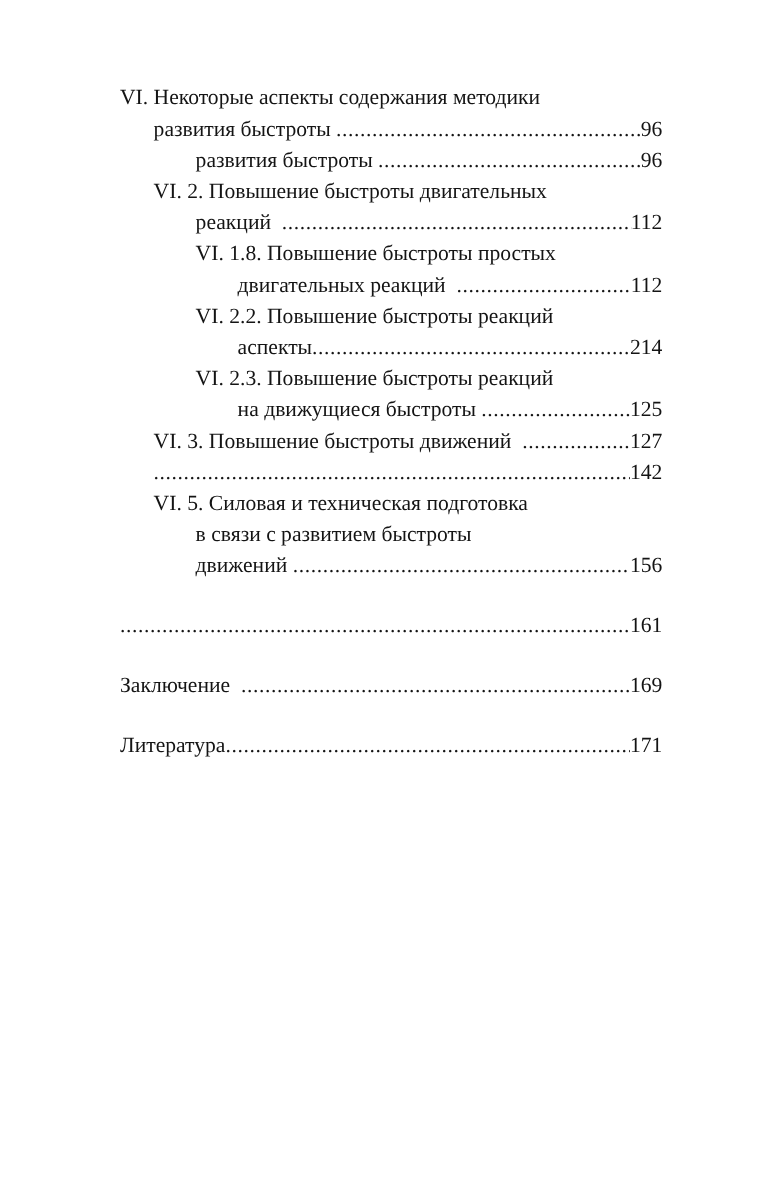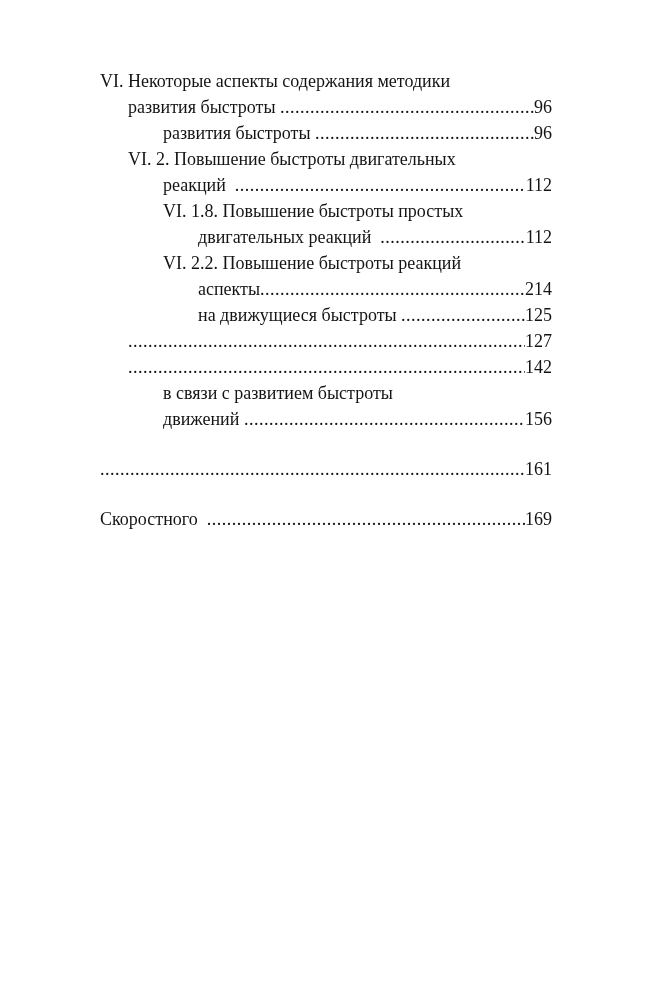--- a/index.html
+++ b/index.html
@@ -90,49 +90,63 @@
           <span class="toc-page">112</span>
         </div>
         <div class="toc-line ind-2">
           <span class="toc-text">VI. 2.2. Повышение быстроты реакций</span>
         </div>
         <div class="toc-line ind-3">
           <span class="toc-text">аспекты</span>
           <span class="toc-leader"></span>
           <span class="toc-page">214</span>
         </div>
+        <div class="toc-line ind-2">
+          <span class="toc-text">VI. 2.3. Повышение быстроты реакций</span>
+        </div>
         <div class="toc-line ind-3">
           <span class="toc-text">на движущиеся быстроты </span>
           <span class="toc-leader"></span>
           <span class="toc-page">125</span>
         </div>
         <div class="toc-line ind-1">
+          <span class="toc-text">VI. 3. Повышение быстроты движений  </span>
           <span class="toc-leader"></span>
           <span class="toc-page">127</span>
         </div>
         <div class="toc-line ind-1">
           <span class="toc-leader"></span>
           <span class="toc-page">142</span>
+        </div>
+        <div class="toc-line ind-1">
+          <span class="toc-text">VI. 5. Силовая и техническая подготовка</span>
         </div>
         <div class="toc-line ind-2">
           <span class="toc-text">в связи с развитием быстроты</span>
         </div>
         <div class="toc-line ind-2">
           <span class="toc-text">движений </span>
           <span class="toc-leader"></span>
           <span class="toc-page">156</span>
         </div>
       </div>
       <div class="toc-section">
         <div class="toc-line ind-0">
           <span class="toc-leader"></span>
           <span class="toc-page">161</span>
         </div>
       </div>
       <div class="toc-section">
         <div class="toc-line ind-0">
-          <span class="toc-text">Скоростного  </span>
+          <span class="toc-text">Заключение  </span>
           <span class="toc-leader"></span>
           <span class="toc-page">169</span>
+        </div>
+      </div>
+      <div class="toc-section">
+        <div class="toc-line ind-0">
+          <span class="toc-text">Литература</span>
+          <span class="toc-leader"></span>
+          <span class="toc-page">171</span>
         </div>
       </div>
     </div>
 </div>
 
 </body></html>

